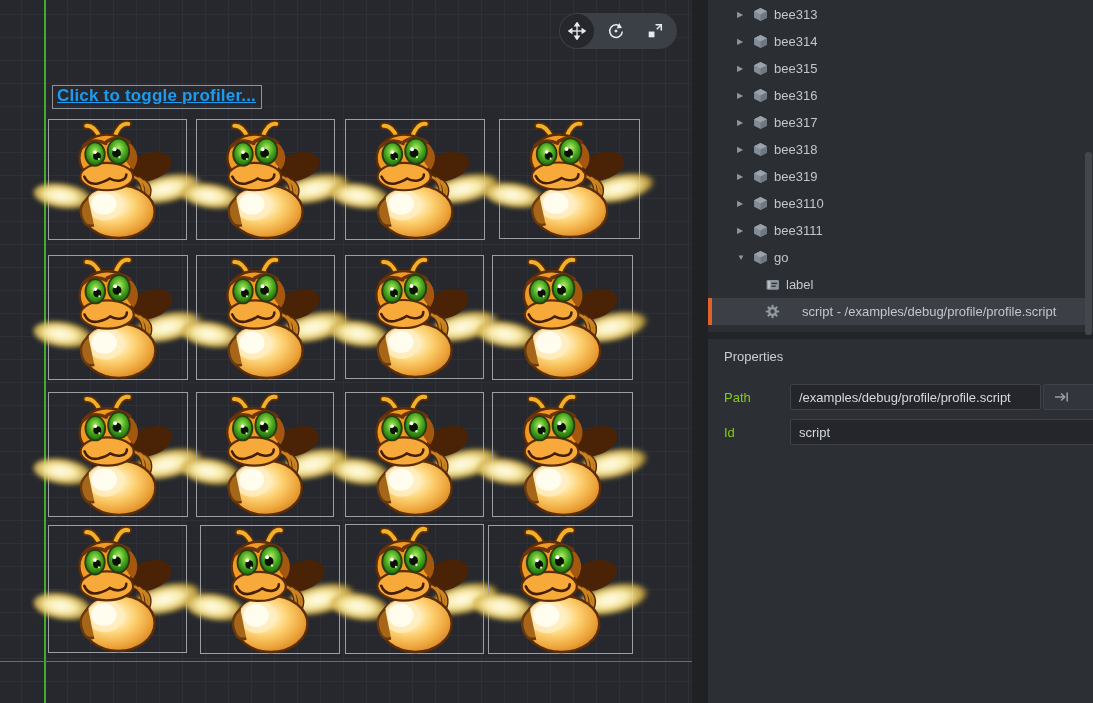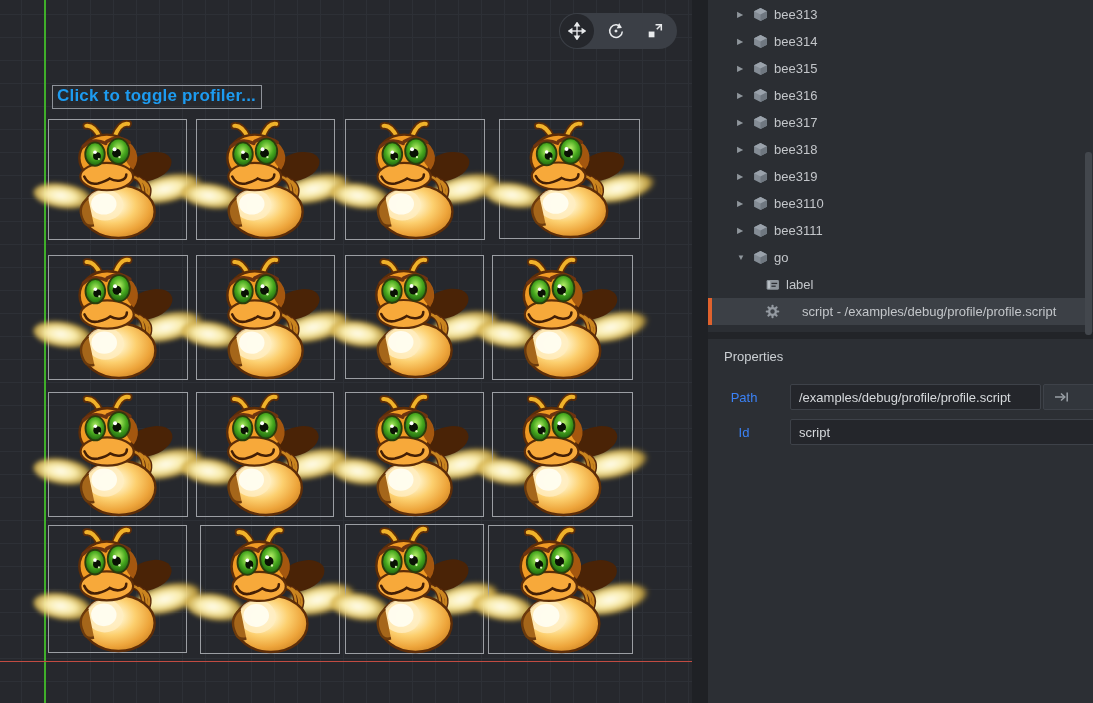--- a/index.html
+++ b/index.html
@@ -14,21 +14,21 @@
       linear-gradient(90deg,#2d3036 1px, transparent 1px);
     background-size:23px 23px;background-position:21px 14px;}
   .axis-y{position:absolute;left:44px;top:0;bottom:0;width:2px;background:#3fae2a;z-index:1;}
   .axis-x{position:absolute;left:0;right:0;top:661px;height:1px;background:#c14b42;z-index:1;}
 
   .sprite-cell{position:absolute;border:1px solid #9b9ea3;box-sizing:border-box;z-index:2;}
   .sprite-cell svg.bee{position:absolute;left:0;top:0;width:100%;height:100%;overflow:visible;}
 
   .profiler-hint{position:absolute;left:52px;top:85px;z-index:3;
     border:1px solid #8e9299;padding:0 5px 2px 4px;
-    font-size:17px;font-weight:bold;color:#1d9bf0;letter-spacing:.2px;}
+    font-size:17px;font-weight:bold;color:#1d9bf0;letter-spacing:.2px;text-decoration:underline;}
 
   .scene-toolbar{position:absolute;left:559px;top:13px;width:118px;height:36px;z-index:4;
     background:#3b3f46;border-radius:18px;display:flex;align-items:center;}
   .tool{width:39px;height:36px;display:flex;align-items:center;justify-content:center;cursor:pointer;}
   .tool.active{width:34px;height:34px;margin:1px 2px 1px 1px;background:#25272c;border-radius:50%;}
   .tool svg{width:18px;height:18px;}
 
   
   .splitter{position:absolute;left:692px;top:0;width:16px;height:703px;background:#1f2125;}
 
@@ -44,21 +44,21 @@
   .orow .oicon svg{width:15px;height:15px;display:block;}
   .orow .olabel{font-size:13px;color:#c3c6ca;white-space:nowrap;}
   .orow.selected{background:#3c4046;gap:16px;}
   .orow.selected::before{content:'';position:absolute;left:0;top:0;bottom:0;width:4px;background:#e0622d;}
 
   .outline-divider{position:absolute;left:0;top:332px;right:0;height:7px;background:#222428;}
 
   .properties{position:absolute;left:0;top:339px;right:0;bottom:0;background:#2c2f34;}
   .props-title{padding:10px 0 0 16px;font-size:13px;color:#ccd0d4;}
   .prop-row{position:absolute;left:16px;height:26px;display:flex;align-items:center;}
-  .prop-label{width:40px;font-size:13px;color:#3b82f6;flex:none;text-align:center;}
+  .prop-label{width:40px;font-size:13px;color:#84cc16;flex:none;}
   .prop-input{height:26px;box-sizing:border-box;background:#24262b;border:1px solid #3e4249;
     border-radius:2px;color:#d6d9dc;font-size:13px;padding:0 8px;outline:none;
     font-family:"Liberation Sans",sans-serif;margin-left:26px;}
   .prop-input.muted{color:#6e747b;}
   #row-path{top:45px;}
   #row-id{top:80px;}
   #row-url{top:114px;}
   .path-input{width:251px;}
   .wide-input{width:321px;}
   .path-btns{margin-left:2px;width:74px;height:26px;box-sizing:border-box;background:#32363c;

